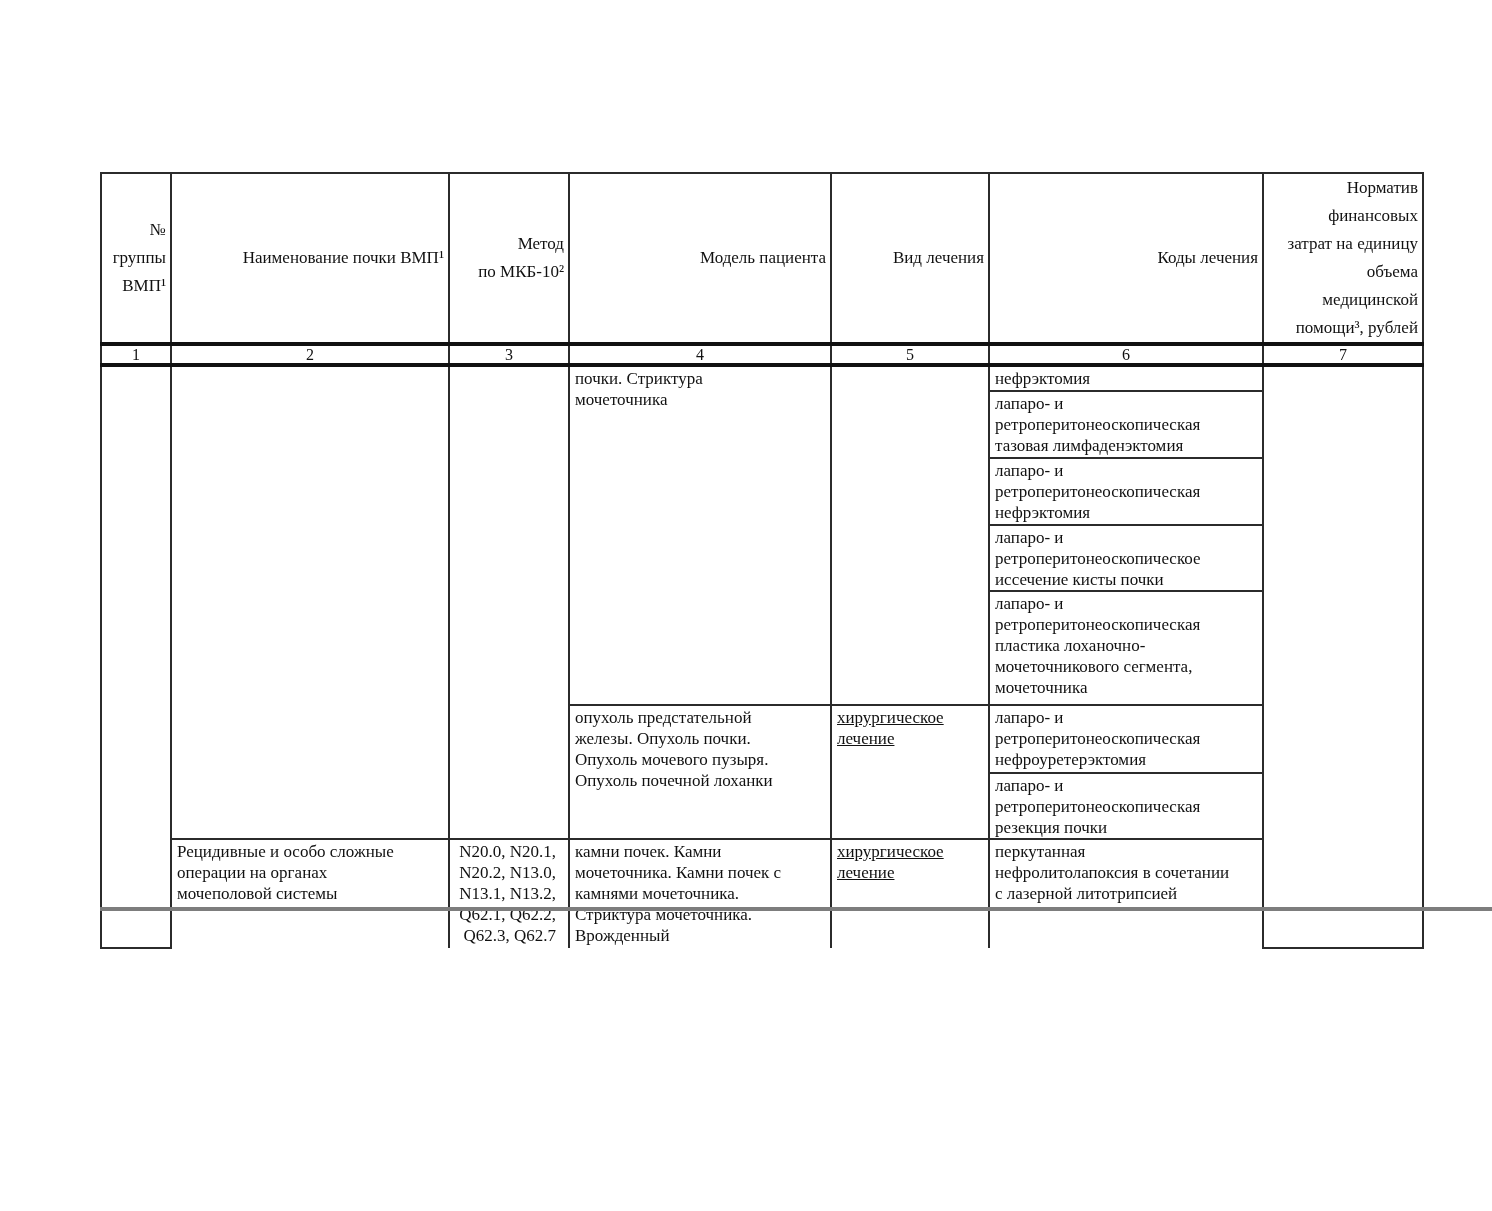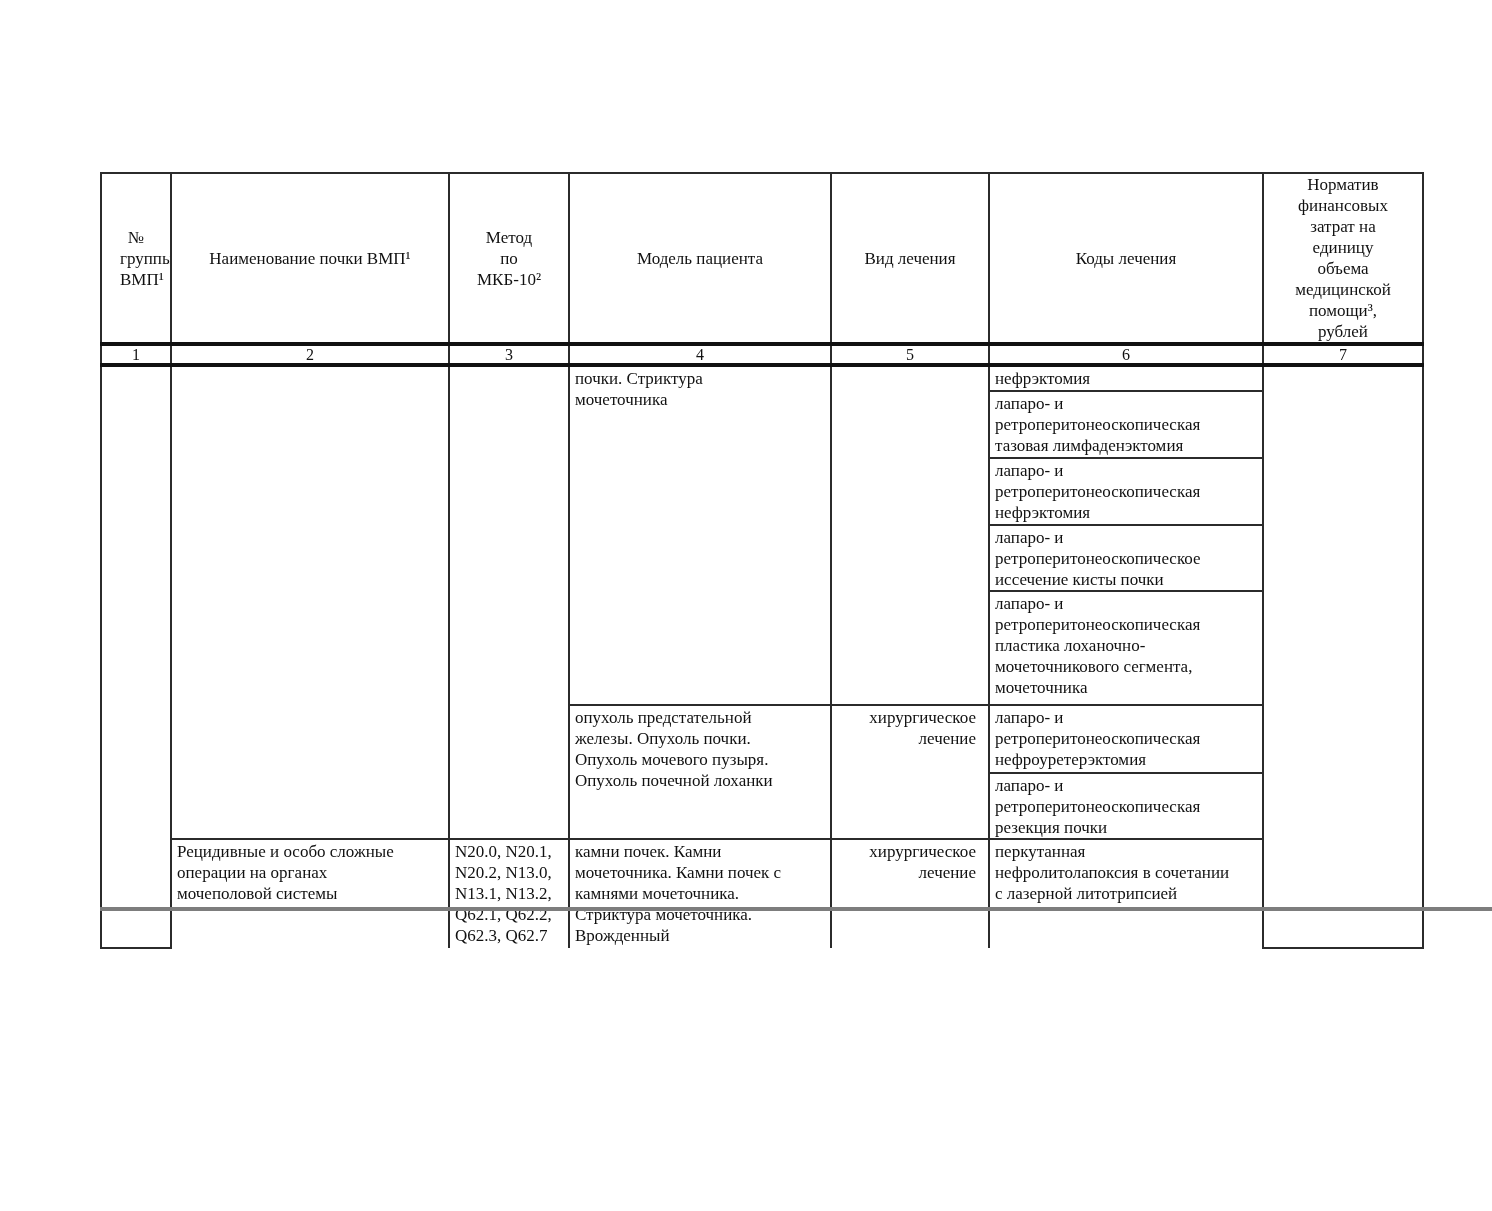--- a/index.html
+++ b/index.html
@@ -30,24 +30,24 @@
     padding: 1px 12px 0 5px;
     vertical-align: top;
     font-size: 17px;
     line-height: 21px;
     white-space: pre-line;
     overflow: hidden;
   }
   
   tr.hdr { height: 138px; }
   tr.hdr td {
-    text-align: center;
+    text-align: right;
     vertical-align: middle;
-    line-height: 21px;
-    padding: 0 18px;
+    line-height: 28px;
+    padding: 0 4px;
   }
   
   tr.num { height: 21px; }
   tr.num td {
     border-top: 4px solid #111111;
     border-bottom: 4px solid #111111;
     text-align: center;
     font-size: 16px;
     line-height: 16px;
     padding: 0;
@@ -57,22 +57,22 @@
   tr.r1 { height: 26px; }
   tr.r2 { height: 67px; }
   tr.r3 { height: 67px; }
   tr.r4 { height: 63px; }
   tr.r5 { height: 114px; }
   tr.r6 { height: 68px; }
   tr.r7 { height: 65px; }
   tr.r8 { height: 109px; }
   tr.r8 td { border-bottom: none; }
 
-  td.center { text-align: right; }
-  td.codes  { text-align: left; padding-left: 2px; padding-right: 2px; }
+  td.center { text-align: left; text-decoration: underline; }
+  td.codes  { text-align: right; padding-left: 2px; padding-right: 2px; }
 
   
   .page-break-line {
     position: absolute;
     left: 100px;
     top: 907px;
     width: 1392px;
     height: 4px;
     background: #7d7d7d;
   }

